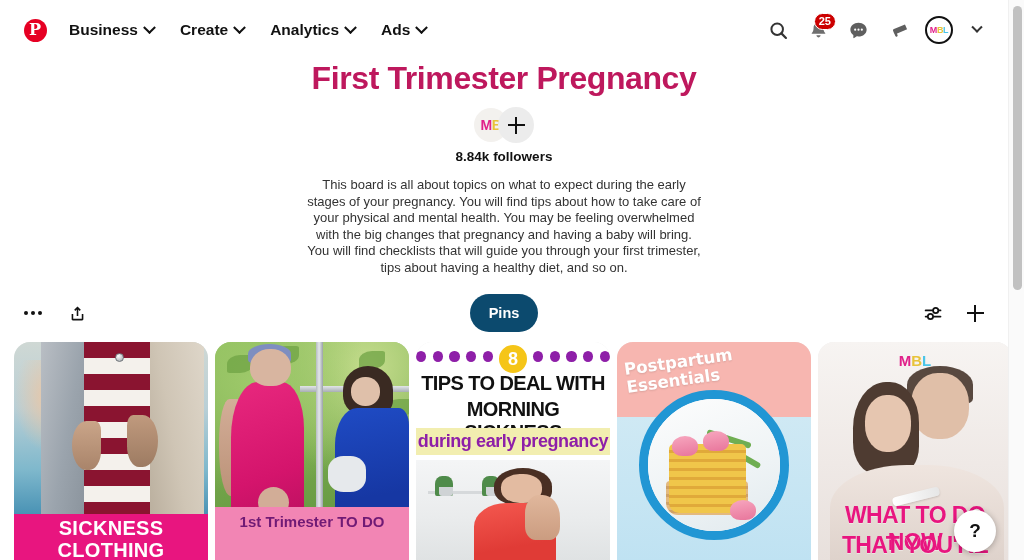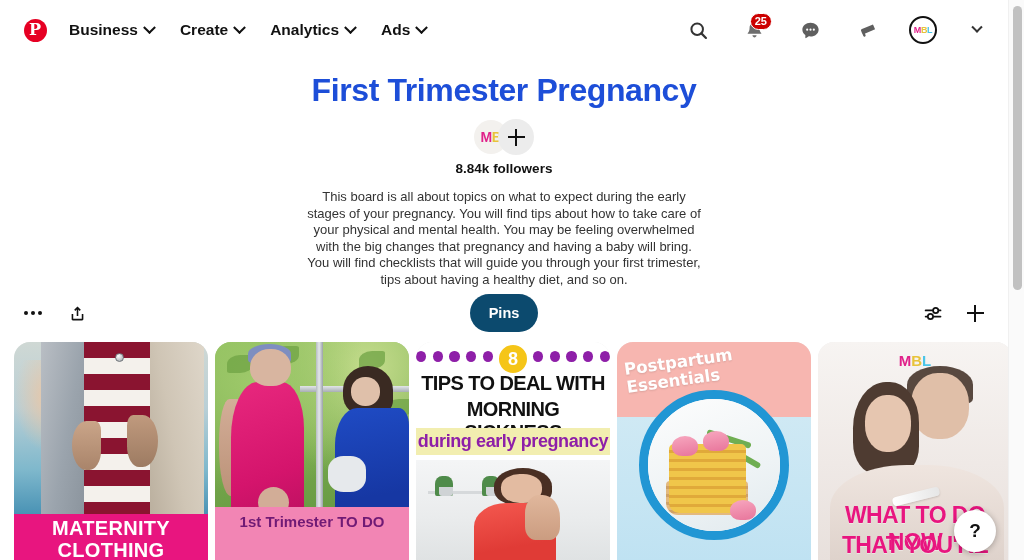--- a/index.html
+++ b/index.html
@@ -47,21 +47,21 @@
   }
   .chev {
     display: inline-block;
     width: 9px; height: 9px;
     border-right: 2.1px solid #111;
     border-bottom: 2.1px solid #111;
     transform: rotate(45deg) translate(-2px,-2px);
   }
   .nav-right {
     margin-left: auto;
-    display: flex; align-items: center; gap: 18px;
+    display: flex; align-items: center; gap: 2px;
   }
   .icon-btn {
     width: 38px; height: 38px;
     display: flex; align-items: center; justify-content: center;
     border-radius: 50%; cursor: pointer; position: relative;
   }
   .badge {
     position: absolute; top: 2px; right: 1px;
     min-width: 19px; height: 17px;
     padding: 0 4px;
@@ -91,23 +91,23 @@
     transform: rotate(45deg) translate(-2px,-2px);
   }
 
   
   .board-head {
     position: absolute; top: 60px; left: 0;
     width: 1008px;
     text-align: center;
   }
   .board-title {
-    font-size: 32px; font-weight: bold; color: #1d4ed8;
+    font-size: 32px; font-weight: bold; color: #be185d;
     letter-spacing: -0.4px;
-    margin-top: 12px;
+    margin-top: 0;
   }
   .collab-row {
     display: flex; align-items: center; justify-content: center;
     margin-top: 10px; height: 36px;
   }
   .collab-av {
     width: 34px; height: 34px; border-radius: 50%;
     background: #f3f1ee;
     display: flex; align-items: center; justify-content: center;
     font-size: 14px; font-weight: bold; letter-spacing: -0.5px;
@@ -649,21 +649,21 @@
         <div class="p1-cardigan-l"></div>
         <div class="p1-body">
           <div class="p1-stripes"></div>
         </div>
         <div class="p1-cardigan-r"></div>
         <div class="p1-hand-l"></div>
         <div class="p1-hand-r"></div>
         <div class="p1-button"></div>
       </div>
       <div class="p1-banner">
-        <div>MATERNITY</div>
+        <div>SICKNESS</div>
         <div>CLOTHING</div>
       </div>
     </div>
 
     <div class="pin">
       <div class="p2-bg">
         <div class="p2-leaf" style="left:6%;top:6%"></div>
         <div class="p2-leaf" style="left:30%;top:2%"></div>
         <div class="p2-leaf" style="left:74%;top:4%"></div>
         <div class="p2-leaf" style="left:88%;top:26%"></div>

